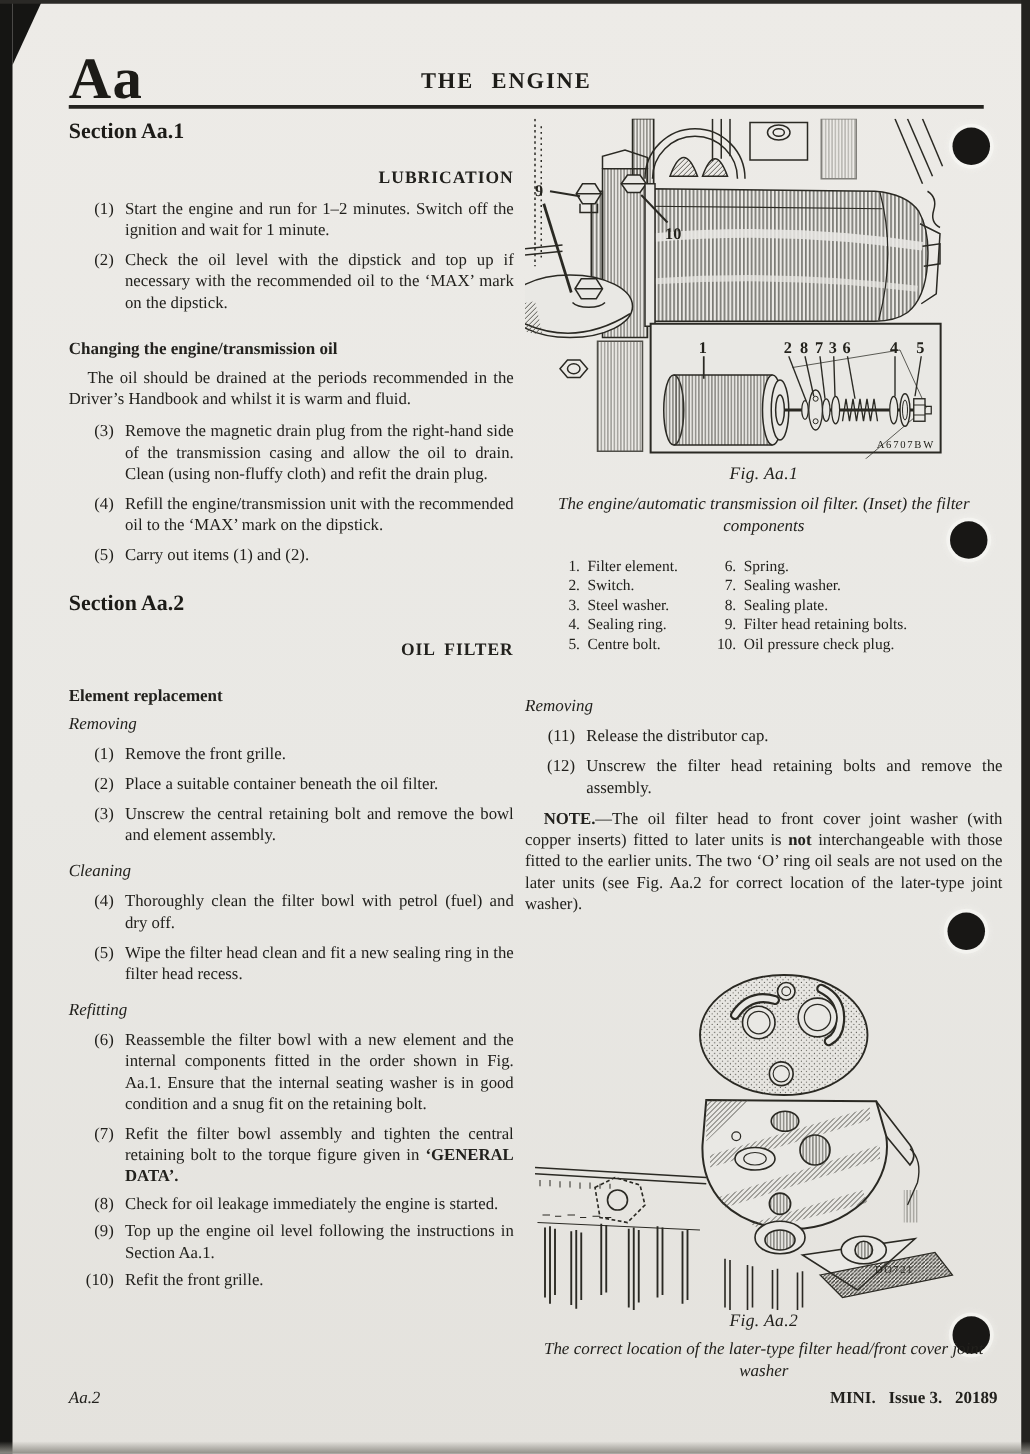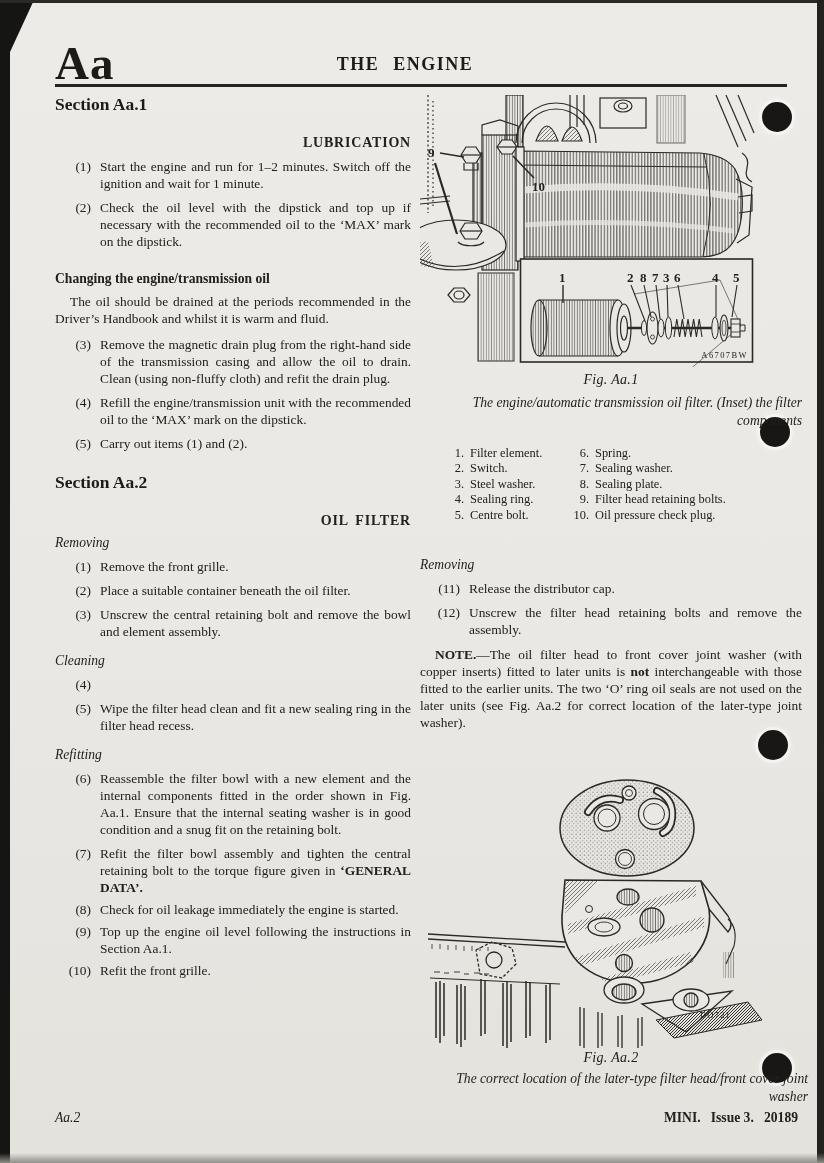--- a/index.html
+++ b/index.html
@@ -30,21 +30,21 @@
   .li .n{flex:0 0 36px;text-align:right;padding-right:9px;}
   .li .t{flex:1;text-align:justify;}
   .note{margin-top:8px;text-align:justify;text-indent:15px;}
   b.inl{font-weight:bold;}
   
   .fig1-svg{position:absolute;left:420px;top:95px;}
   .fig2-svg{position:absolute;left:428px;top:766px;}
   .fig-label{position:absolute;font-style:italic;font-size:14px;text-align:center;letter-spacing:.3px;}
   .fig1-label{left:420px;top:372px;width:382px;}
   .fig2-label{left:420px;top:1050px;width:382px;}
-  .fig-caption{position:absolute;font-style:italic;font-size:13.6px;line-height:18px;text-align:right;}
+  .fig-caption{position:absolute;font-style:italic;font-size:13.6px;line-height:18px;text-align:center;}
   .fig1-caption{left:420px;top:394px;width:382px;}
   .fig2-caption{left:414px;top:1070px;width:394px;}
   .legend{position:absolute;left:440px;top:446px;width:348px;display:flex;font-size:12.4px;line-height:15.4px;}
   .legend .colA{flex:0 0 125px;}
   .legend .colB{flex:1;}
   .lrow{display:flex;}
   .lrow .ln{flex:0 0 24px;text-align:right;padding-right:6px;}
   
   .foot-left{position:absolute;left:55px;top:1110px;font-style:italic;font-size:13.6px;}
   .foot-right{position:absolute;right:26px;top:1110px;font-weight:bold;font-size:13.6px;white-space:pre;}
@@ -93,37 +93,39 @@
       <span class="t">Refill the engine/transmission unit with the recommended oil to the ‘MAX’ mark on the dipstick.</span>
     </div>
     <div class="li">
       <span class="n">(5)</span>
       <span class="t">Carry out items (1) and (2).</span>
     </div>
 
     <h2 class="sec" style="margin-top:22px;">Section Aa.2</h2>
     <div class="center-head">OIL FILTER</div>
 
+    <div class="subhead tight">Element replacement</div>
     <div class="ital">Removing</div>
     <div class="li">
       <span class="n">(1)</span>
       <span class="t">Remove the front grille.</span>
     </div>
     <div class="li">
       <span class="n">(2)</span>
       <span class="t">Place a suitable container beneath the oil filter.</span>
     </div>
     <div class="li">
       <span class="n">(3)</span>
       <span class="t">Unscrew the central retaining bolt and remove the bowl and element assembly.</span>
     </div>
 
     <div class="ital gap">Cleaning</div>
     <div class="li">
       <span class="n">(4)</span>
+      <span class="t">Thoroughly clean the filter bowl with petrol (fuel) and dry off.</span>
     </div>
     <div class="li">
       <span class="n">(5)</span>
       <span class="t">Wipe the filter head clean and fit a new sealing ring in the filter head recess.</span>
     </div>
 
     <div class="ital gap">Refitting</div>
     <div class="li">
       <span class="n">(6)</span>
       <span class="t">Reassemble the filter bowl with a new element and the internal components fitted in the order shown in Fig. Aa.1. Ensure that the internal seating washer is in good condition and a snug fit on the retaining bolt.</span>

